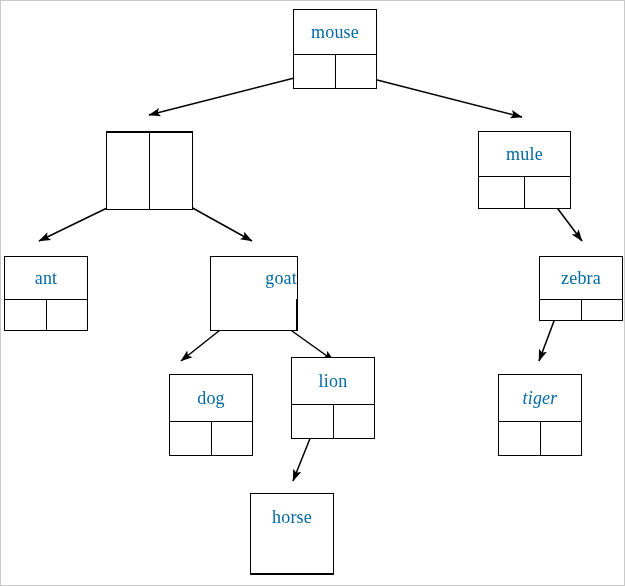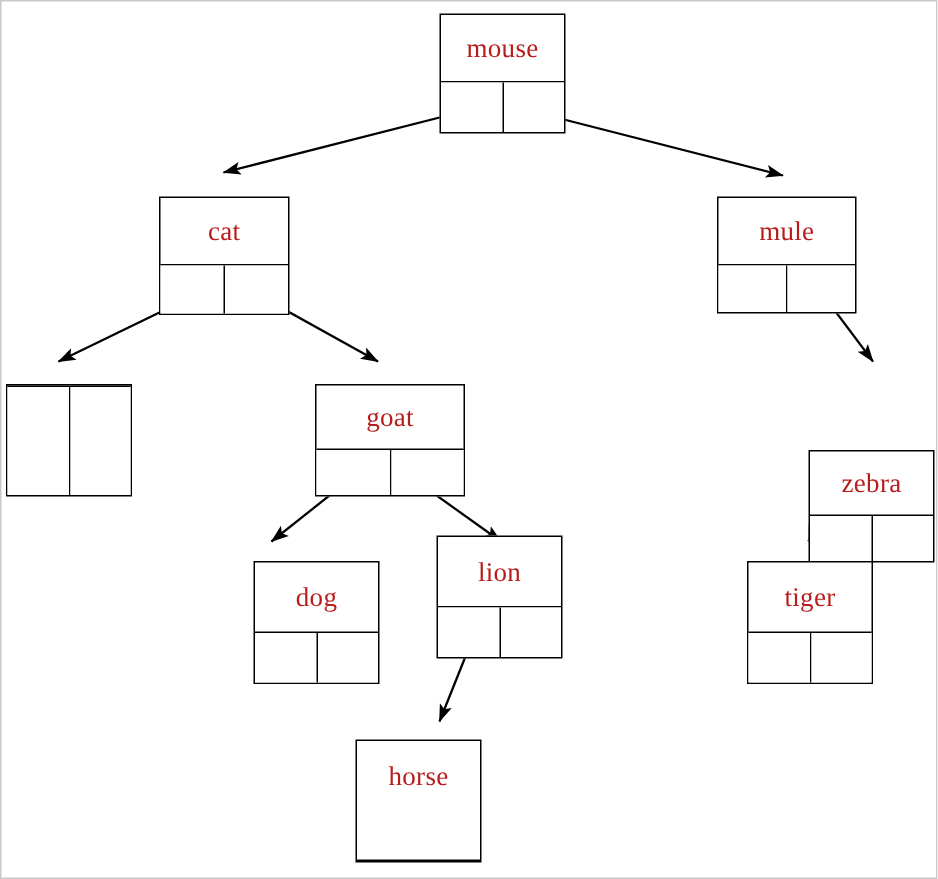--- a/index.html
+++ b/index.html
@@ -32,21 +32,21 @@
     background: #ffffff;
     display: flex;
     flex-direction: column;
   }
   .node-label {
     flex: 0 0 auto;
     display: flex;
     align-items: center;
     justify-content: center;
     font-size: 18px;
-    color: #b91c1c;
+    color: #0369a1;
     line-height: 1;
     letter-spacing: 0.2px;
     white-space: nowrap;
   }
   .node-pointers {
     flex: 1 1 auto;
     display: flex;
     border-top: 1.6px solid #000000;
   }
   .ptr {
@@ -83,47 +83,47 @@
 
   <div id="nodes">
       <div class="node" style="left: 292px; top: 8px; width: 84px; height: 80px; border-color: rgb(0, 0, 0); background: rgb(255, 255, 255);">
         <div class="node-label" style="height: 44px;">mouse</div>
         <div class="node-pointers">
           <div class="ptr left"></div>
           <div class="ptr right"></div>
         </div>
       </div>
       <div class="node" style="left: 105px; top: 130px; width: 87px; height: 79px; border-color: rgb(0, 0, 0); background: rgb(255, 255, 255);">
-        <div class="node-label" style="height: 44px;">cat</div>
         <div class="node-pointers">
           <div class="ptr left"></div>
           <div class="ptr right"></div>
         </div>
       </div>
       <div class="node" style="left: 477px; top: 130px; width: 93px; height: 78px; border-color: rgb(0, 0, 0); background: rgb(255, 255, 255);">
         <div class="node-label" style="height: 44px;">mule</div>
         <div class="node-pointers">
           <div class="ptr left"></div>
           <div class="ptr right"></div>
         </div>
       </div>
       <div class="node" style="left: 3px; top: 255px; width: 84px; height: 75px; border-color: rgb(0, 0, 0); background: rgb(255, 255, 255);">
+        <div class="node-label" style="height: 42px;">ant</div>
         <div class="node-pointers">
           <div class="ptr left"></div>
           <div class="ptr right"></div>
         </div>
       </div>
-      <div class="node" style="left: 209px; top: 255px; width: 100px; height: 75px; border-color: rgb(0, 0, 0); background: rgb(255, 255, 255);">
+      <div class="node" style="left: 209px; top: 255px; width: 88px; height: 75px; border-color: rgb(0, 0, 0); background: rgb(255, 255, 255); align-items: flex-end;">
         <div class="node-label" style="height: 42px;">goat</div>
         <div class="node-pointers">
           <div class="ptr left"></div>
           <div class="ptr right"></div>
         </div>
       </div>
-      <div class="node" style="left: 538px; top: 255px; width: 84px; height: 75px; border-color: rgb(0, 0, 0); background: rgb(255, 255, 255); margin-top: 44px;">
+      <div class="node" style="left: 538px; top: 255px; width: 84px; height: 65px; border-color: rgb(0, 0, 0); background: rgb(255, 255, 255);">
         <div class="node-label" style="height: 42px;">zebra</div>
         <div class="node-pointers">
           <div class="ptr left"></div>
           <div class="ptr right"></div>
         </div>
       </div>
       <div class="node" style="left: 136px; top: 373px; width: 84px; height: 82px; border-color: rgb(0, 0, 0); background: rgb(255, 255, 255); margin-left: 32px;">
         <div class="node-label" style="height: 46px;">dog</div>
         <div class="node-pointers">
           <div class="ptr left"></div>
@@ -131,27 +131,27 @@
         </div>
       </div>
       <div class="node" style="left: 290px; top: 356px; width: 84px; height: 82px; border-color: rgb(0, 0, 0); background: rgb(255, 255, 255);">
         <div class="node-label" style="height: 46px;">lion</div>
         <div class="node-pointers">
           <div class="ptr left"></div>
           <div class="ptr right"></div>
         </div>
       </div>
       <div class="node" style="left: 497px; top: 373px; width: 84px; height: 82px; border-color: rgb(0, 0, 0); background: rgb(255, 255, 255);">
-        <div class="node-label" style="height: 46px;">tiger</div>
+        <div class="node-label" style="height: 46px; font-style: italic;">tiger</div>
         <div class="node-pointers">
           <div class="ptr left"></div>
           <div class="ptr right"></div>
         </div>
       </div>
-      <div class="node" style="left: 236px; top: 492px; width: 84px; height: 82px; border-color: rgb(0, 0, 0); background: rgb(255, 255, 255); gap: 33px;">
+      <div class="node" style="left: 249px; top: 492px; width: 84px; height: 82px; border-color: rgb(0, 0, 0); background: rgb(255, 255, 255); gap: 33px;">
         <div class="node-label" style="height: 46px;">horse</div>
         <div class="node-pointers">
           <div class="ptr left"></div>
           <div class="ptr right"></div>
         </div>
       </div>
     </div>
 
 </div>
 

